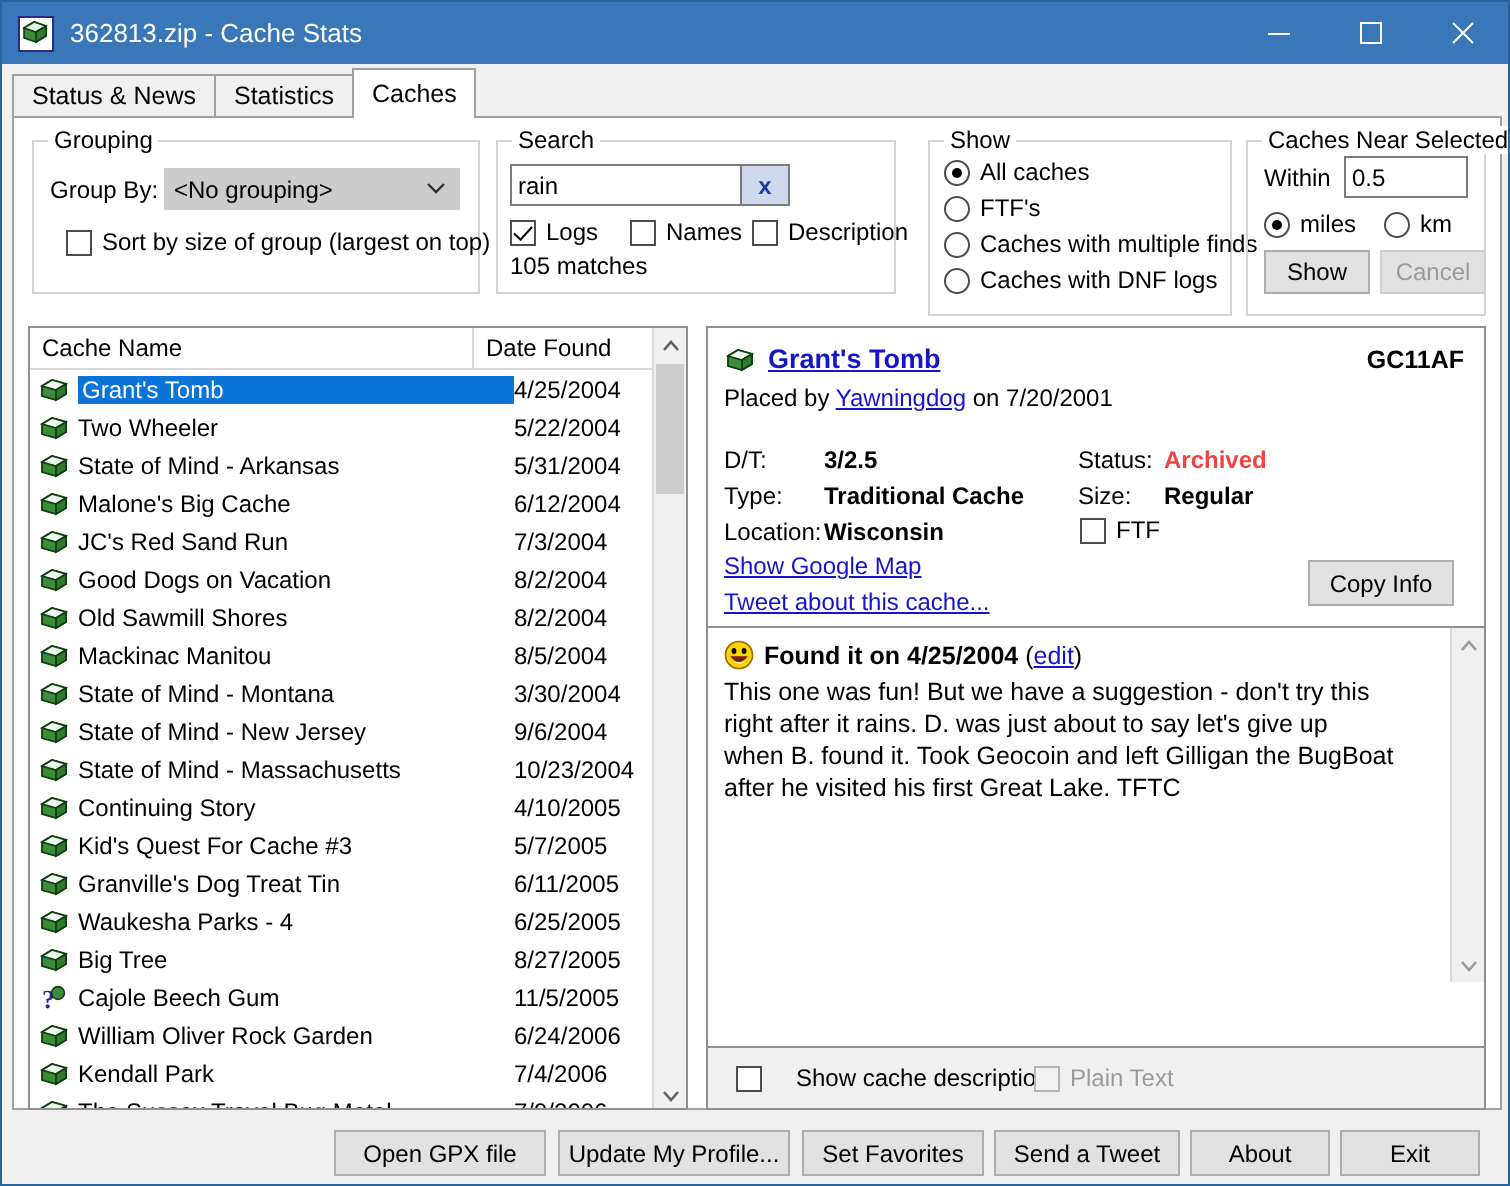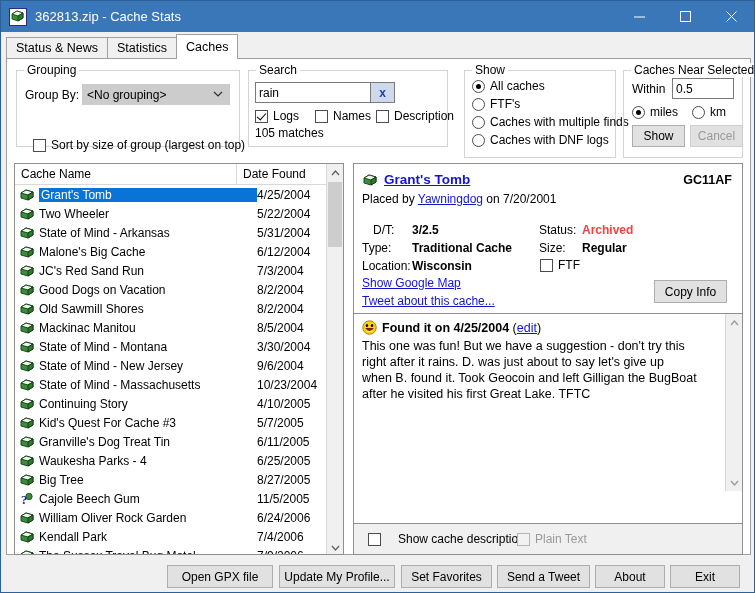--- a/index.html
+++ b/index.html
@@ -348,21 +348,21 @@
 
     <div class="gbox" style="left:9px; top:11px; width:224px; height:77px;">
       <div class="gtitle">Grouping</div>
       <div class="lbl" style="position:absolute; left:8px; top:17px;">Group By:</div>
       <div class="combo" style="left:65px; top:13px; width:148px;">
         <span>&lt;No grouping&gt;</span>
         <svg class="arrow" viewBox="0 0 10 12">
           <polyline points="1,4 5,8 9,4" fill="none" stroke="#303030" stroke-width="1.2"></polyline>
         </svg>
       </div>
-      <div class="cbrow" style="left:16px; top:43px;margin-top:24px;">
+      <div class="cbrow" style="left:16px; top:43px;">
         <span class="cb"></span>
         <span class="lbl">Sort by size of group (largest on top)</span>
       </div>
     </div>
 
     <div class="gbox" style="left:241px; top:11px; width:200px; height:77px;">
       <div class="gtitle">Search</div>
       <div class="tinput" style="left:6px; top:11px; width:116px;">
         <span>rain</span>
       </div>
@@ -631,21 +631,21 @@
           <polygon points="2,5 7,2 14,4 9,7" fill="#eef7ee" stroke="#0f3d0f" stroke-width="0.9"></polygon>
           <polygon points="9,7 14,4 14,9 9,12" fill="#2f7a2f" stroke="#0f3d0f" stroke-width="0.9"></polygon>
         </svg>
         <span class="dtitle">Grant's Tomb</span>
       </div>
       <div class="gcode">GC11AF</div>
       <div class="placed">
         <span>Placed by </span><a href="#">Yawningdog</a><span> on 7/20/2001</span>
       </div>
 
-      <div class="fkey" style="left:19px; top:59px;">D/T:</div>
+      <div class="fkey" style="left:8px; top:59px;">D/T:</div>
       <div class="fval" style="left:58px; top:59px;">3/2.5</div>
 
       <div class="fkey" style="left:8px; top:77px;">Type:</div>
       <div class="fval" style="left:58px; top:77px;">Traditional Cache</div>
 
       <div class="fkey" style="left:8px; top:95px;">Location:</div>
       <div class="fval" style="left:58px; top:95px;">Wisconsin</div>
 
       <div class="fkey" style="left:185px; top:59px;">Status:</div>
       <div class="fval red" style="left:228px; top:59px;">Archived</div>

